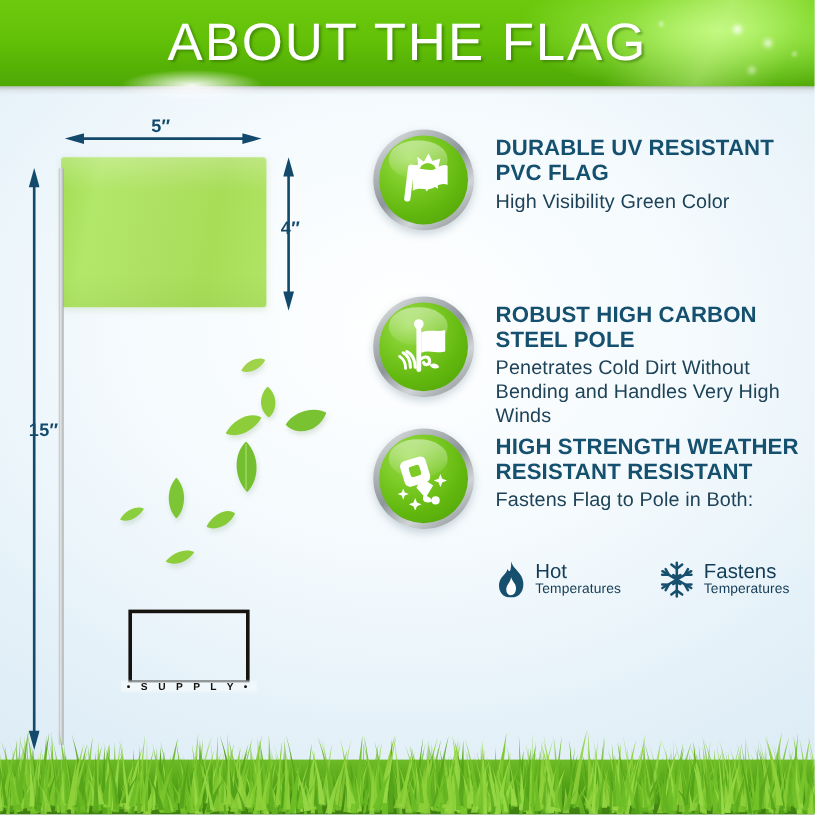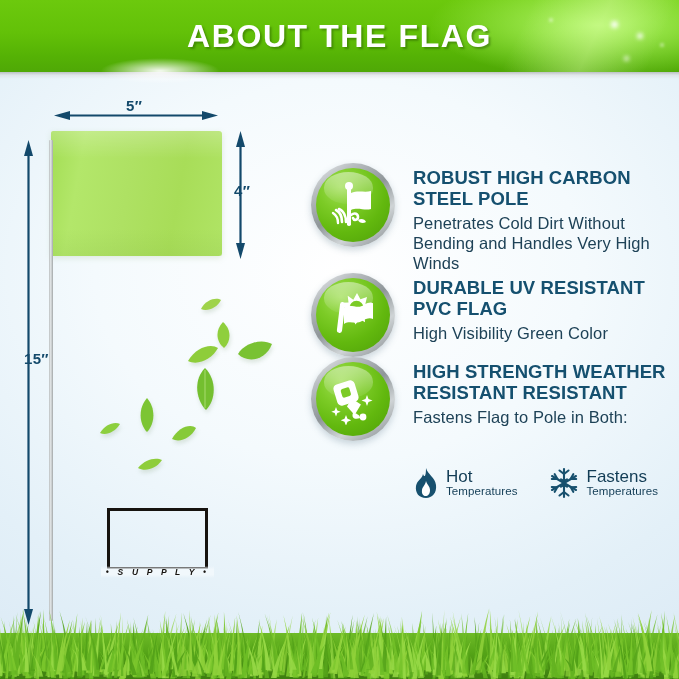--- a/index.html
+++ b/index.html
@@ -22,21 +22,21 @@
     position:absolute; top:0; left:0; width:679px; height:72px;
     background:
       radial-gradient(ellipse 40% 120% at 88% 35%, rgba(190,255,120,.85) 0%, rgba(140,225,60,0) 62%),
       linear-gradient(180deg,#6cc90d 0%, #63c108 45%, #55b205 78%, #4fa806 100%);
     display:flex; align-items:center; justify-content:center;
     overflow:hidden;
   }
   .header-title {
     position:relative; z-index:3;
     color:#ffffff;
-    font-size:32px; font-weight:bold;
+    font-size:44px; font-weight:normal;
     letter-spacing:1.6px;
     text-shadow:2px 2px 2px rgba(40,90,0,.45);
     white-space:nowrap;
   }
   .spark { position:absolute; border-radius:50%; background:#ffffff; z-index:2; }
   .s1 { width:7px;height:7px; top:21px; left:611px; filter:blur(2px); opacity:.95; }
   .s2 { width:6px;height:6px; top:33px; left:637px; filter:blur(2px); opacity:.9; }
   .s3 { width:5px;height:5px; top:56px; left:624px; filter:blur(2px); opacity:.8; }
   .s4 { width:4px;height:4px; top:18px; left:549px; filter:blur(1.5px); opacity:.55; }
   .s5 { width:4px;height:4px; top:43px; left:660px; filter:blur(1.5px); opacity:.5; }
@@ -104,21 +104,20 @@
     font-weight:bold; font-size:36px; line-height:40px;
     letter-spacing:1px;
   }
   .ace-supply {
     position:absolute; left:-6px; right:-6px; bottom:-8px;
     text-align:center;
     color:#16130f; font-size:8.5px; font-weight:bold;
     letter-spacing:3.2px;
     background:linear-gradient(180deg, rgba(244,250,253,0) 0%, #f1f8fc 28%, #f1f8fc 72%, rgba(244,250,253,0) 100%);
     padding:1px 0;
-    font-style:italic;
   }
 
   
   .features { position:absolute; left:311px; top:108px; width:368px; }
   .feature { position:relative; display:flex; align-items:flex-start; }
   .f1 { margin-top:0; }
   .f2 { margin-top:55px; }
   .f3 { }
 
   .badge {
@@ -236,20 +235,42 @@
     <path d="M0 10 C7 1 18 -1 24 2 C18 11 7 14 0 10 Z" fill="#8ecd3a"></path>
   </svg>
 
   <div class="ace-logo">
     <div class="ace-frame"></div>
     <div class="ace-supply">• S U P P L Y •</div>
   </div>
 
   <div class="features">
 
+    <div class="feature f1">
+      <div class="badge">
+        <div class="badge-inner">
+          <svg width="52" height="52" viewBox="0 0 52 52">
+            <g fill="#ffffff">
+              <path d="M30 4 l3.4 6.2 6.6-2.2 -1.6 6.8 6.8 1.2 -5.2 4.6 4.6 5.2 -7 .6 .4 6.9 -5.8-3.6 -3.6 5.9 -3.2-6.2 -6.4 2.6 1.2-6.9 -6.8-1.6 5.4-4.3 -4.2-5.4 6.9-.2 -.8-6.9 5.6 4 Z"></path>
+              <circle cx="29.5" cy="19" r="7.2" fill="#7ccb26"></circle>
+              <path d="M17 19 C23 13 30 21 37 16 C41 13.5 44 13 46 14.2 L46 30 C43 28.6 39 29.4 35 32 C29 36 23 31 17 35 Z"></path>
+              <rect x="11.5" y="13" width="5.2" height="31" rx="2.4" transform="rotate(7 14 28)"></rect>
+            </g>
+          </svg>
+        </div>
+      </div>
+      <div class="ftext">
+        <div class="ftitle">
+          <span>DURABLE UV RESISTANT</span><br>
+          <span>PVC FLAG</span>
+        </div>
+        <div class="fsub">High Visibility Green Color</div>
+      </div>
+    </div>
+
     <div class="feature f2">
       <div class="badge">
         <div class="badge-inner">
           <svg width="52" height="52" viewBox="0 0 52 52">
             <g fill="#ffffff">
               <circle cx="22" cy="7" r="4"></circle>
               <rect x="20" y="9" width="4" height="38" rx="1.8"></rect>
               <path d="M24 14 C31 11 38 14 44 12 L44 30 C38 32 31 28 24 31 Z"></path>
               <path d="M24 36 C28 33 31 35 31 38 C31 41 27 42 26 39" fill="none" stroke="#ffffff" stroke-width="2.6" stroke-linecap="round"></path>
               <path d="M31 41 C34 39 38 40 39 43 C36 45 32 44 31 41 Z"></path>
@@ -259,42 +280,20 @@
             </g>
           </svg>
         </div>
       </div>
       <div class="ftext">
         <div class="ftitle">
           <span>ROBUST HIGH CARBON</span><br>
           <span>STEEL POLE</span>
         </div>
         <div class="fsub">Penetrates Cold Dirt Without Bending and Handles Very High Winds</div>
-      </div>
-    </div>
-
-    <div class="feature f1">
-      <div class="badge">
-        <div class="badge-inner">
-          <svg width="52" height="52" viewBox="0 0 52 52">
-            <g fill="#ffffff">
-              <path d="M30 4 l3.4 6.2 6.6-2.2 -1.6 6.8 6.8 1.2 -5.2 4.6 4.6 5.2 -7 .6 .4 6.9 -5.8-3.6 -3.6 5.9 -3.2-6.2 -6.4 2.6 1.2-6.9 -6.8-1.6 5.4-4.3 -4.2-5.4 6.9-.2 -.8-6.9 5.6 4 Z"></path>
-              <circle cx="29.5" cy="19" r="7.2" fill="#7ccb26"></circle>
-              <path d="M17 19 C23 13 30 21 37 16 C41 13.5 44 13 46 14.2 L46 30 C43 28.6 39 29.4 35 32 C29 36 23 31 17 35 Z"></path>
-              <rect x="11.5" y="13" width="5.2" height="31" rx="2.4" transform="rotate(7 14 28)"></rect>
-            </g>
-          </svg>
-        </div>
-      </div>
-      <div class="ftext">
-        <div class="ftitle">
-          <span>DURABLE UV RESISTANT</span><br>
-          <span>PVC FLAG</span>
-        </div>
-        <div class="fsub">High Visibility Green Color</div>
       </div>
     </div>
 
     <div class="feature f3">
       <div class="badge">
         <div class="badge-inner">
           <svg width="52" height="52" viewBox="0 0 52 52">
             <g fill="#ffffff">
               <rect x="8" y="9" width="22" height="22" rx="4.5" transform="rotate(-17 19 20)"></rect>
               <rect x="14.5" y="15" width="9" height="9" rx="2" transform="rotate(-17 19 20)" fill="#7ccb26"></rect>

